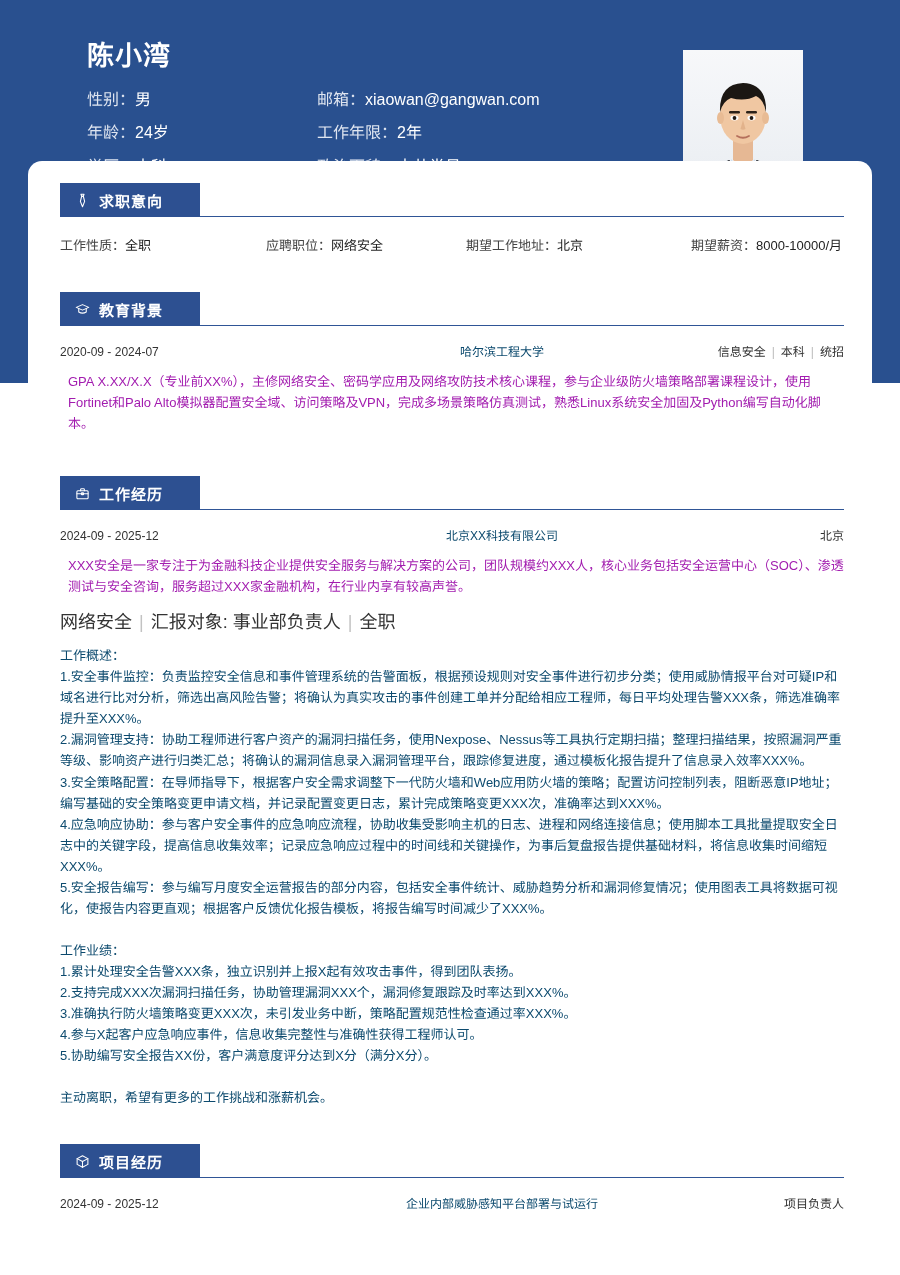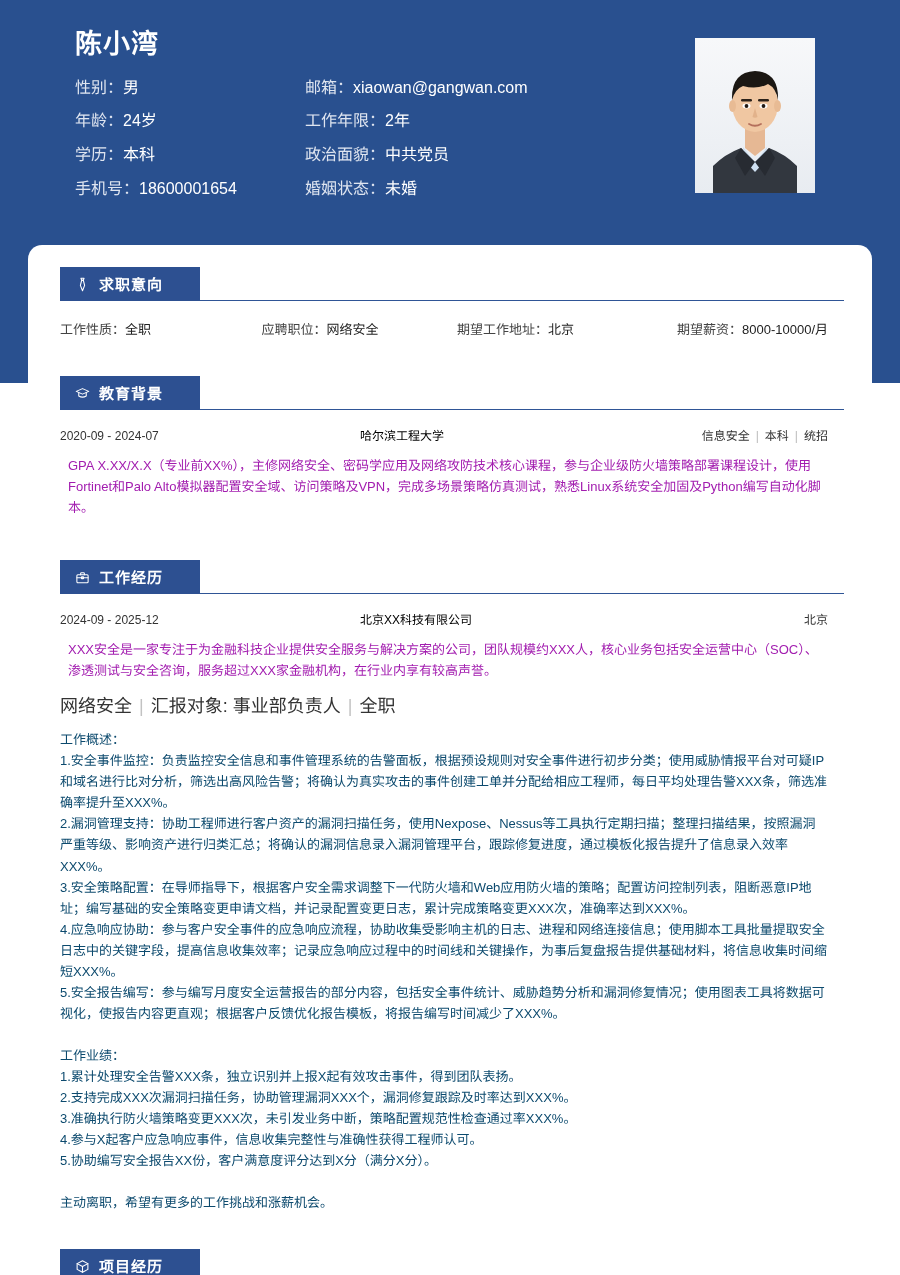--- a/index.html
+++ b/index.html
@@ -32,22 +32,22 @@
     height: 383px;
     background: #2a4d8f;
     background: #29508f;
     z-index: 0;
   }
 
   
   .header {
     position: relative;
     z-index: 2;
-    height: 245px;
-    padding: 0;
+    height: 161px;
+    padding: 12px;
     box-sizing: border-box;
   }
 
   .header-inner {
     position: relative;
     padding: 30px 60px 0 75px;
     display: flex;
     justify-content: space-between;
     align-items: flex-start;
   }
@@ -103,21 +103,20 @@
   }
 
   
   .section { position: relative; }
 
   .section-head {
     position: relative;
     height: 34px;
     margin: 0 0 0 0;
     padding: 0;
-    font-family: Liberation Mono, monospace;
   }
   .section-rule {
     position: absolute;
     left: 32px;
     right: 28px;
     bottom: 0;
     height: 1px;
     background: #2f5596;
   }
   .section-badge {
@@ -141,21 +140,21 @@
   .section-badge .sec-icon {
     display: inline-flex;
     width: 16px;
     height: 16px;
     align-items: center;
     justify-content: center;
   }
   .section-badge .sec-icon svg { width: 15px; height: 15px; display: block; }
 
   .section-body {
-    padding: 16px 44px 8px 32px;
+    padding: 16px 28px 8px 32px;
   }
 
   
   .intent-row {
     display: flex;
     font-size: 13px;
     color: #333;
     margin-bottom: 21px;
   }
   .intent-row:last-child { margin-bottom: 0; }
@@ -174,21 +173,22 @@
   .entry-top {
     display: flex;
     align-items: baseline;
     font-size: 12px;
     color: #333;
     margin-bottom: 12px;
   }
   .entry-date { width: 300px; flex: 0 0 auto; color: #333; }
   .entry-mid {
     flex: 1 1 auto;
-    color: #000000;
+    text-align: center;
+    color: #0c4a6e;
   }
   .entry-right {
     flex: 0 0 auto;
     text-align: right;
     min-width: 200px;
     color: #333;
   }
   .entry-right .tagsep { color: #bbb; margin: 0 6px; }
 
   .entry-desc {
@@ -428,21 +428,22 @@
               <path d="M12 12 V21.2"></path>
             </svg>
           </span>
           <span>项目经历</span>
         </div>
       </div>
       <div class="section-body">
         <div class="entry">
           <div class="entry-top">
             <span class="entry-date">2024-09 - 2025-12</span>
-            <span class="entry-right">在导师指导下</span>
+            <span class="entry-mid">企业内部威胁感知平台部署与试运行</span>
+            <span class="entry-right">项目负责人</span>
           </div>
 
         </div>
       </div>
     </div>
 
   </div>
 </div>
 
 </body></html>

